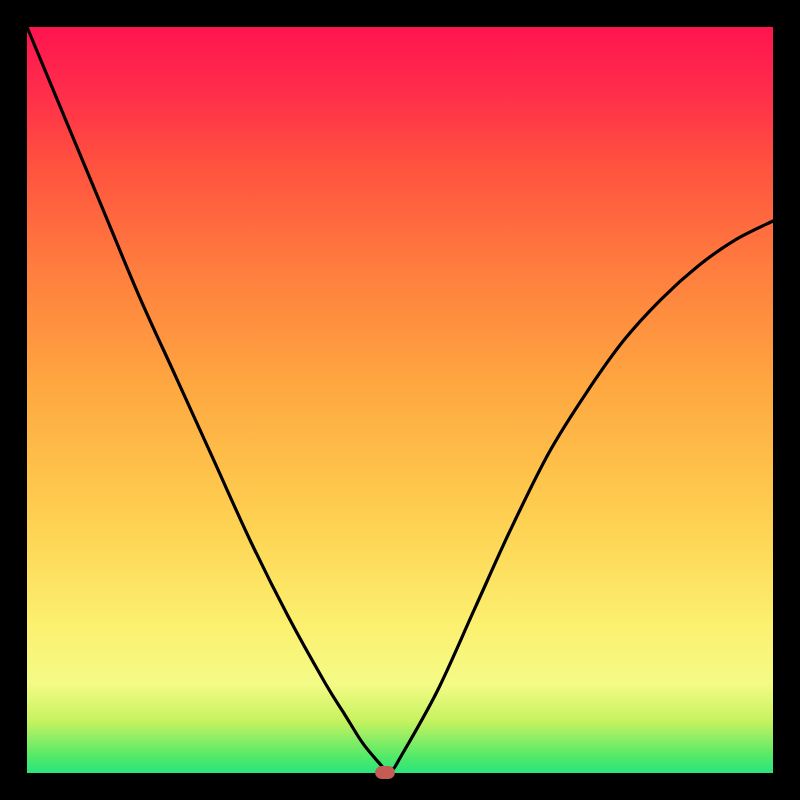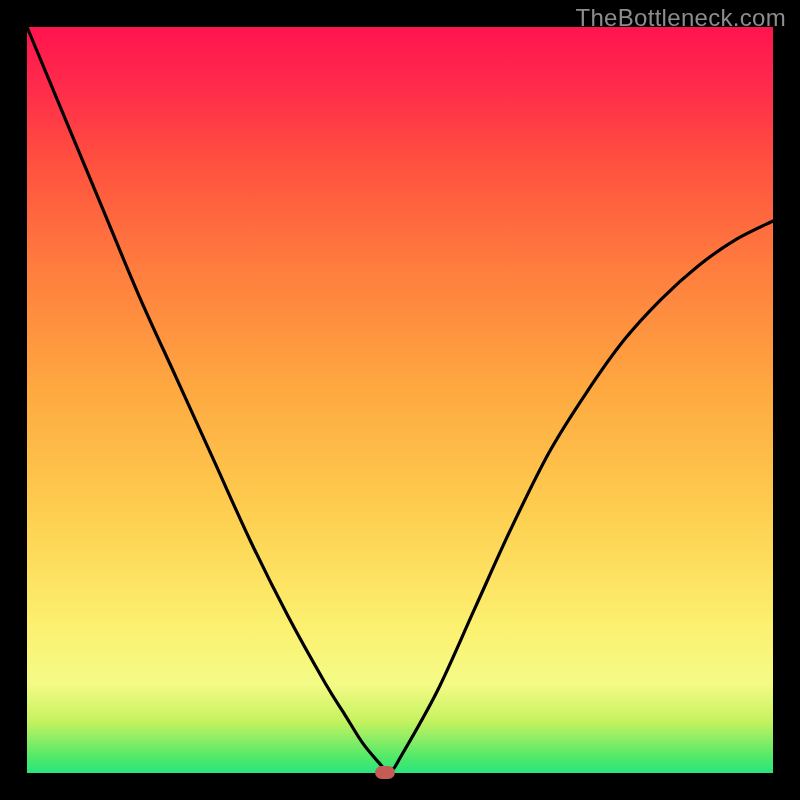--- a/index.html
+++ b/index.html
@@ -68,14 +68,13 @@
 </head>
 <body>
 
 <div class="frame">
   <div class="plot">
     <svg class="curve" viewBox="0 0 746 746" preserveAspectRatio="none">
       <path id="curve-path" fill="none" stroke="#000" stroke-width="3.2" stroke-linecap="round" stroke-linejoin="round" d="M 0 0 C 6.216666666666668 14.919999999999996, 24.866666666666667 59.67999999999999, 37.300000000000004 89.51999999999998 C 49.73333333333334 119.35999999999997, 62.16666666666668 149.19999999999996, 74.60000000000001 179.03999999999996 C 87.03333333333335 208.87999999999997, 99.46666666666665 239.96333333333334, 111.89999999999999 268.56 C 124.33333333333333 297.1566666666667, 136.76666666666668 323.26666666666665, 149.20000000000002 350.62 C 161.63333333333335 377.97333333333336, 174.06666666666666 405.32666666666665, 186.5 432.68 C 198.93333333333334 460.03333333333336, 211.36666666666665 488.63, 223.79999999999998 514.74 C 236.23333333333332 540.85, 248.66666666666663 565.7166666666667, 261.09999999999997 589.34 C 273.5333333333333 612.9633333333334, 289.07500000000005 640.3166666666667, 298.40000000000003 656.48 C 307.725 672.6433333333333, 310.83333333333337 676.3733333333334, 317.05 686.32 C 323.26666666666665 696.2666666666667, 329.48333333333335 707.4566666666667, 335.7 716.16 C 341.91666666666663 724.8633333333332, 350.61999999999995 734.1883333333333, 354.34999999999997 738.54 C 358.08 742.8916666666667, 356.215 741.6483333333333, 358.08 742.27 C 359.945 742.8916666666667, 363.05333333333334 744.135, 365.54 742.27 C 368.0266666666667 740.405, 365.54 744.135, 373 731.08 C 380.46 718.0250000000001, 397.8666666666667 688.8066666666667, 410.3 663.94 C 422.73333333333335 639.0733333333334, 435.16666666666663 609.2333333333333, 447.59999999999997 581.88 C 460.0333333333333 554.5266666666666, 472.4666666666667 525.93, 484.90000000000003 499.82 C 497.33333333333337 473.71, 509.7666666666666 447.6, 522.1999999999999 425.22 C 534.6333333333332 402.84000000000003, 547.0666666666666 384.19, 559.5 365.54 C 571.9333333333334 346.89000000000004, 584.3666666666668 328.86166666666674, 596.8000000000001 313.32000000000005 C 609.2333333333333 297.77833333333336, 621.6666666666667 284.72333333333336, 634.1 272.29 C 646.5333333333333 259.8566666666667, 658.9666666666667 248.66666666666663, 671.4 238.71999999999997 C 683.8333333333333 228.7733333333333, 696.2666666666667 220.07, 708.6999999999999 212.61 C 721.1333333333332 205.15000000000003, 739.7833333333333 197.06833333333336, 746 193.96000000000004"></path>
     </svg>
     <div class="marker" id="marker" style="left: 348.08px; top: 739px; background: rgb(197, 91, 85);"></div>
   </div>
-  <div class="watermark">TheBottleneck.com</div>
 </div>
 
 </body></html>

